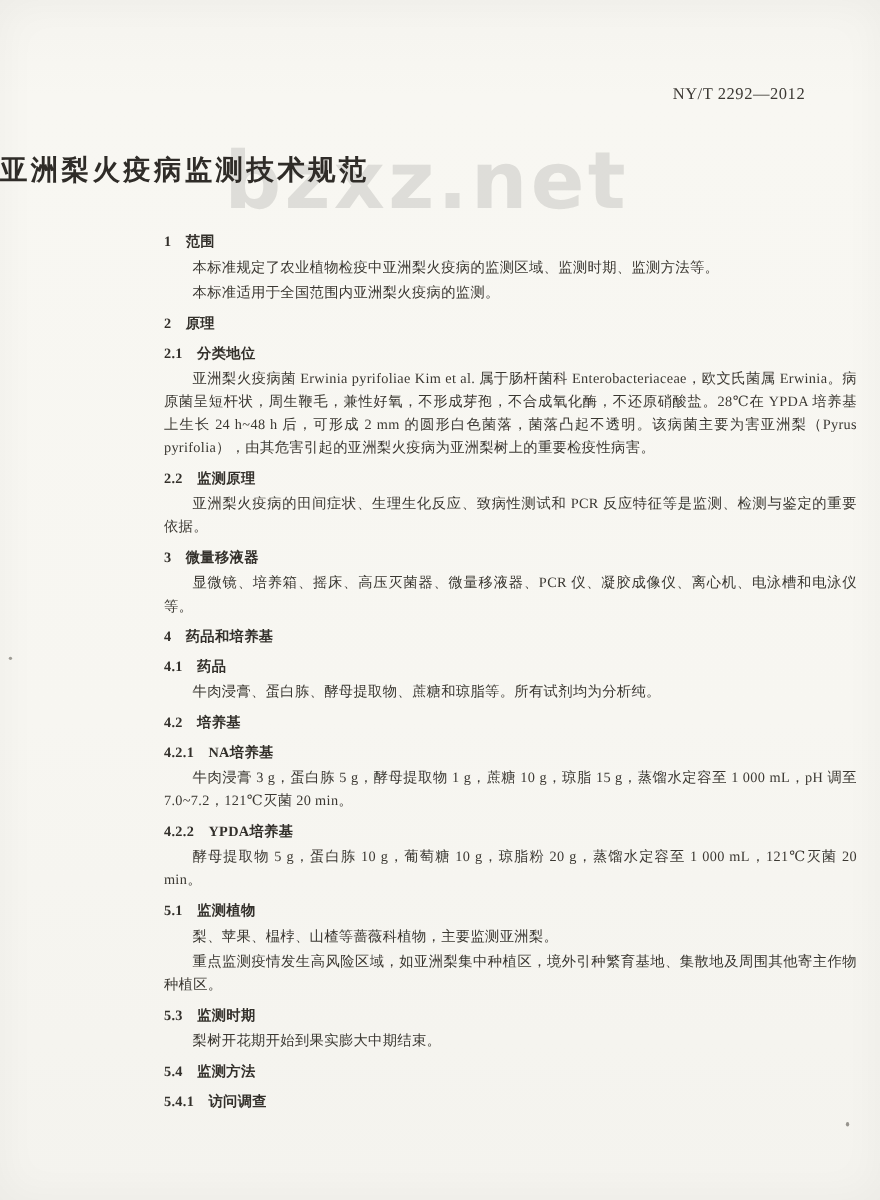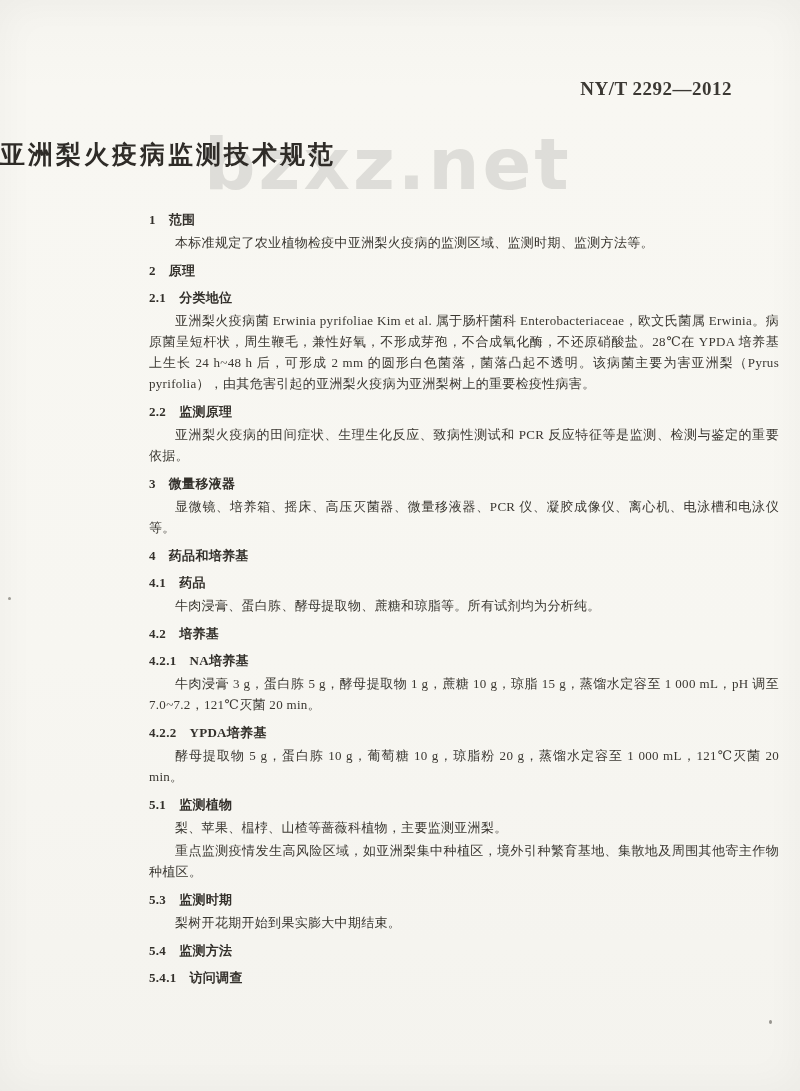--- a/index.html
+++ b/index.html
@@ -9,21 +9,21 @@
     margin:0 auto;
     background:#f7f6f1;
     background-image: linear-gradient(180deg, #f5f4ef 0%, #f8f7f2 8%, #f7f6f1 60%, #f4f3ee 100%);
     font-family:"Liberation Serif","DejaVu Serif",serif;
     color:#36332e;
     overflow:hidden;
     box-shadow: inset 0 0 40px rgba(0,0,0,0.04);
   }
   .doc-number {
     position:absolute; top:78px; right:68px;
-    font-size:19px; font-weight:700; letter-spacing:0.5px;
+    font-size:15px; font-weight:400; letter-spacing:0.5px;
     color:#3b3833; z-index:2;
   }
   .watermark {
     position:absolute; top:122px; left:204px;
     font-family:"DejaVu Sans","Liberation Sans",sans-serif;
     font-size:72px; font-weight:bold; letter-spacing:3px;
     color:rgba(130,130,128,0.22);
     z-index:1; white-space:nowrap; user-select:none;
   }
   .title {
@@ -60,20 +60,21 @@
 <div class="page">
   <div class="doc-number">NY/T 2292—2012</div>
 
   <div class="watermark">bzxz.net</div>
 
   <h1 class="title">亚洲梨火疫病监测技术规范</h1>
 
   <div class="content" id="content">
       <div class="heading"><span class="hnum">1</span><span>范围</span></div>
       <div class="para">本标准规定了农业植物检疫中亚洲梨火疫病的监测区域、监测时期、监测方法等。</div>
+      <div class="para">本标准适用于全国范围内亚洲梨火疫病的监测。</div>
       <div class="heading"><span class="hnum">2</span><span>原理</span></div>
       <div class="heading"><span class="hnum">2.1</span><span>分类地位</span></div>
       <div class="para">亚洲梨火疫病菌 Erwinia pyrifoliae Kim et al. 属于肠杆菌科 Enterobacteriaceae，欧文氏菌属 Erwinia。病原菌呈短杆状，周生鞭毛，兼性好氧，不形成芽孢，不合成氧化酶，不还原硝酸盐。28℃在 YPDA 培养基上生长 24 h~48 h 后，可形成 2 mm 的圆形白色菌落，菌落凸起不透明。该病菌主要为害亚洲梨（Pyrus pyrifolia），由其危害引起的亚洲梨火疫病为亚洲梨树上的重要检疫性病害。</div>
       <div class="heading"><span class="hnum">2.2</span><span>监测原理</span></div>
       <div class="para">亚洲梨火疫病的田间症状、生理生化反应、致病性测试和 PCR 反应特征等是监测、检测与鉴定的重要依据。</div>
       <div class="heading"><span class="hnum">3</span><span>微量移液器</span></div>
       <div class="para">显微镜、培养箱、摇床、高压灭菌器、微量移液器、PCR 仪、凝胶成像仪、离心机、电泳槽和电泳仪等。</div>
       <div class="heading"><span class="hnum">4</span><span>药品和培养基</span></div>
       <div class="heading"><span class="hnum">4.1</span><span>药品</span></div>
       <div class="para">牛肉浸膏、蛋白胨、酵母提取物、蔗糖和琼脂等。所有试剂均为分析纯。</div>

